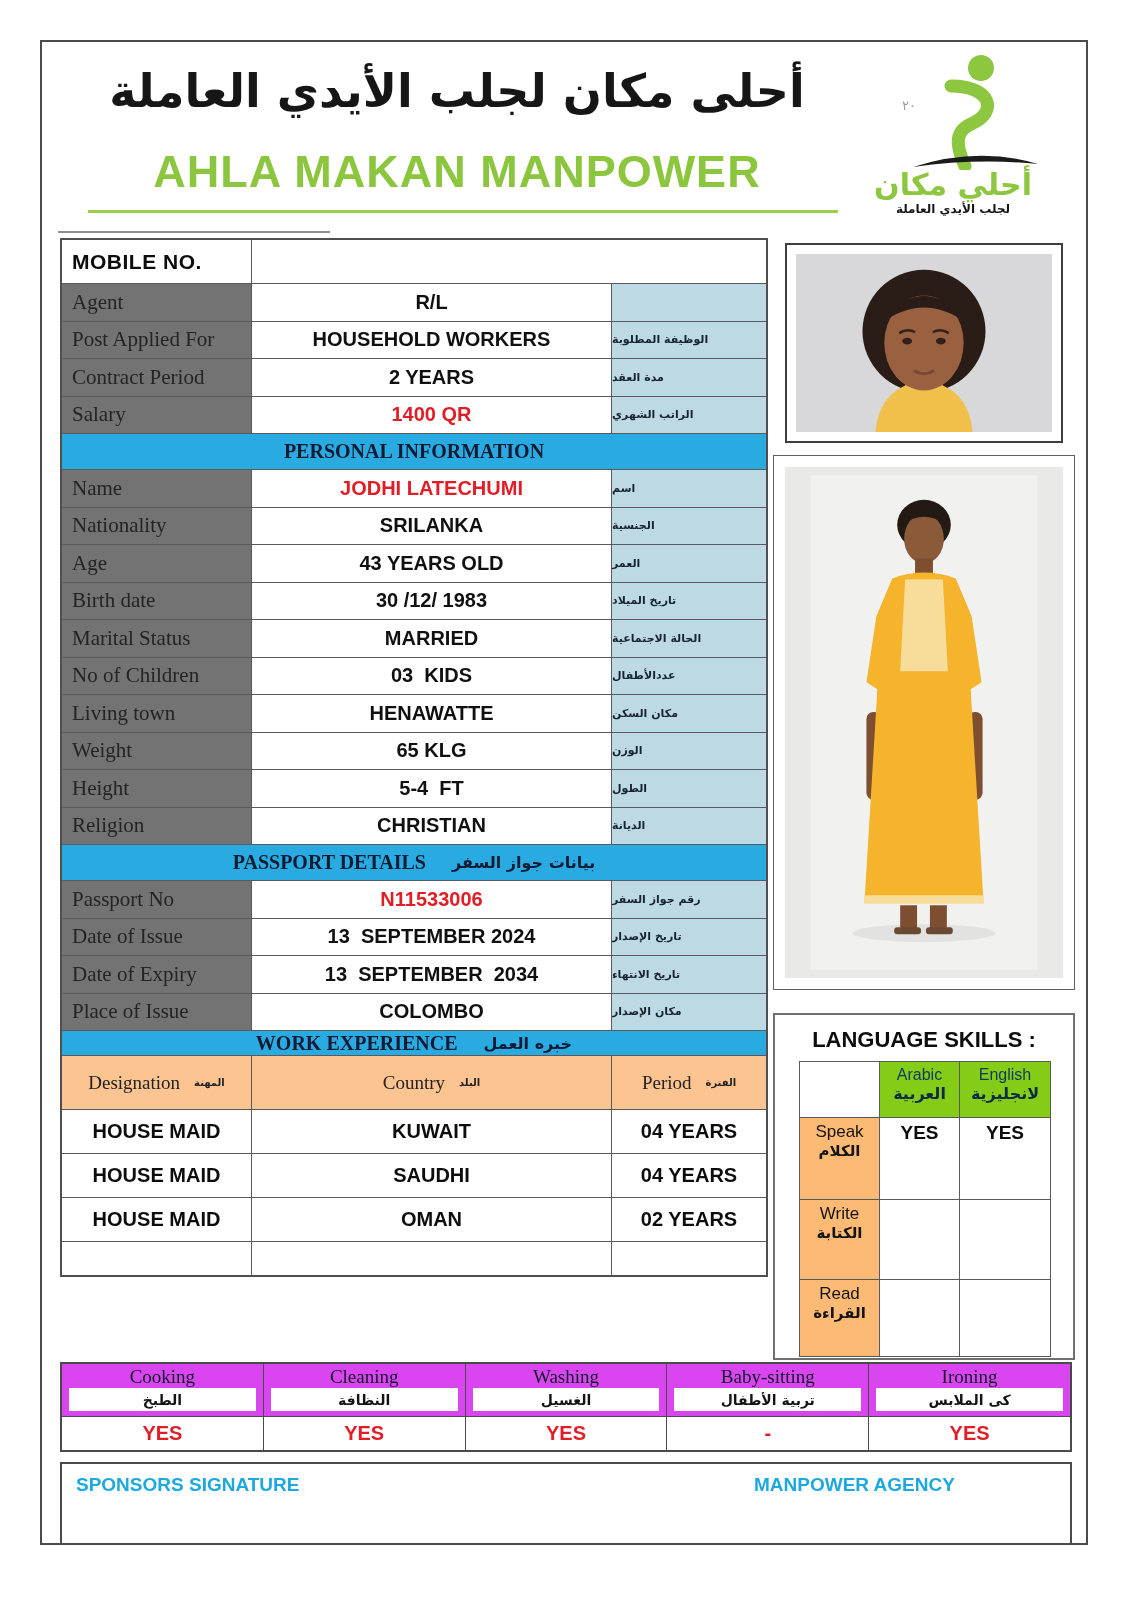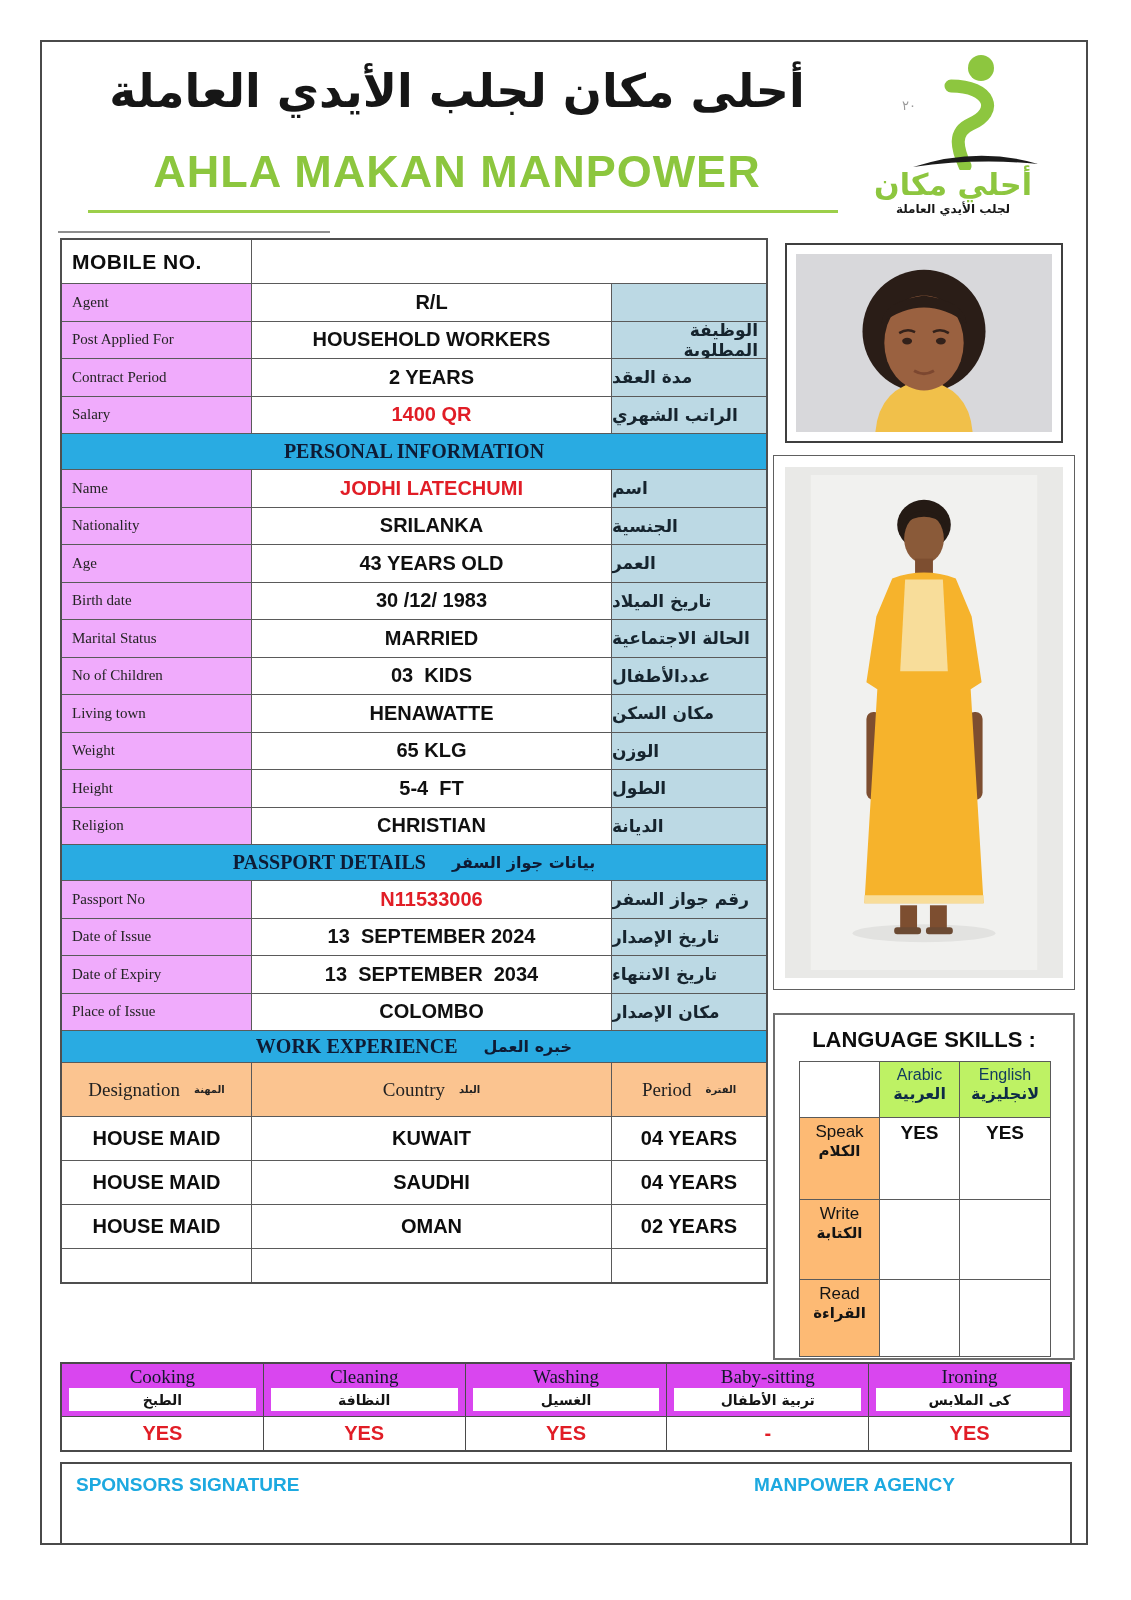--- a/index.html
+++ b/index.html
@@ -28,25 +28,25 @@
   
   .main-table{ left:60px; top:238px; width:708px; border:2px solid #4f4f4f; background:#fff; }
   .trow{ display:flex; width:100%; }
   .cell{ display:flex; align-items:center; border-right:1px solid #5a5a5a; border-bottom:1px solid #5a5a5a;
          height:100%; overflow:hidden; }
   .trow > .cell:last-child{ border-right:none; }
   .trow:last-child > .cell{ border-bottom:none; }
   .w1{ width:190px; } .w2{ width:360px; } .w3{ width:158px; flex:1; }
   .mobile-label{ background:#ffffff; font-weight:bold; font-size:21px; color:#0d0d0d; padding-left:10px; letter-spacing:0.5px; }
   .mobile-value{ flex:1; background:#ffffff; }
-  .lbl{ background:#f0abfc; font-family:"Liberation Serif", serif; font-size:15px; color:#242424; padding-left:10px; }
+  .lbl{ background:#737373; font-family:"Liberation Serif", serif; font-size:21px; color:#242424; padding-left:10px; }
   .val{ background:#ffffff; justify-content:center; font-weight:bold; font-size:20px; color:#101010; white-space:pre; }
   .val.red{ color:#e11d26; }
   .ar{ background:#bcd9e4; justify-content:flex-end; padding-right:8px; direction:rtl;
-       font-family:"DejaVu Sans", sans-serif; font-weight:bold; font-size:17px; color:#16242e; }
+       font-family:"DejaVu Sans", sans-serif; font-weight:bold; font-size:11px; color:#16242e; }
   .sec{ width:100%; background:#29abe2; justify-content:center; gap:26px;
         font-family:"Liberation Serif", serif; font-weight:bold; font-size:20px; color:#0e1b34; }
   .sec .sec-ar{ font-family:"DejaVu Sans", sans-serif; font-size:16px; direction:rtl; }
   .weh{ background:#fbc490; justify-content:center; gap:14px;
         font-family:"Liberation Serif", serif; font-size:19px; color:#222; }
   .weh .weh-ar{ font-family:"DejaVu Sans", sans-serif; font-weight:bold; font-size:10px; direction:rtl; }
   .wed{ background:#fff; justify-content:center; font-weight:bold; font-size:20px; color:#0d0d0d; }
 
   
   .photo1{ left:785px; top:243px; width:278px; height:200px; border:2px solid #3f3f3f; background:#fff; padding:9px; }
@@ -56,21 +56,21 @@
   
   .lang-box{ left:773px; top:1013px; width:302px; height:347px; border:2px solid #6f6f6f; background:#fff; }
   .lang-title{ margin-top:12px; text-align:center; font-weight:bold; font-size:22px; color:#0d0d0d; }
   .lang-table{ position:absolute; left:24px; top:46px; width:252px; border:1px solid #5a5a5a; }
   .lrow{ display:flex; }
   .lcell{ border-right:1px solid #5a5a5a; border-bottom:1px solid #5a5a5a; display:flex; flex-direction:column;
           align-items:center; padding-top:4px; }
   .lrow > .lcell:last-child{ border-right:none; }
   .lrow:last-child > .lcell{ border-bottom:none; }
   .lc0{ width:80px; } .lc1{ width:80px; } .lc2{ width:92px; flex:1; }
-  .lhead{ background:#bef264; }
+  .lhead{ background:#84cc16; }
   .lhead .en{ font-size:16px; color:#113a5e; }
   .lhead .arr{ font-family:"DejaVu Sans",sans-serif; font-weight:bold; font-size:16px; color:#0e2a46; direction:rtl; }
   .llabel{ background:#fdba74; }
   .llabel .en{ font-size:17px; color:#141414; }
   .llabel .arr{ font-family:"DejaVu Sans",sans-serif; font-weight:bold; font-size:15px; color:#141414; direction:rtl; }
   .lval{ background:#fff; font-weight:bold; font-size:19px; color:#0d0d0d; }
 
   
   .skills-table{ left:60px; top:1362px; width:1012px; border:2px solid #4a4a4a; display:flex; background:#fff; }
   .skill-col{ flex:1; border-right:1px solid #4a4a4a; display:flex; flex-direction:column; }
@@ -210,21 +210,21 @@
       <div class="trow" style="height: 37.5px;">
         <div class="cell w1 lbl">Date of Expiry</div>
         <div class="cell w2 val">13  SEPTEMBER  2034</div>
         <div class="cell w3 ar">تاريخ الانتهاء</div>
       </div>
       <div class="trow" style="height: 37.5px;">
         <div class="cell w1 lbl">Place of Issue</div>
         <div class="cell w2 val">COLOMBO</div>
         <div class="cell w3 ar">مكان الإصدار</div>
       </div>
-      <div class="trow" style="height: 32px;">
+      <div class="trow" style="height: 25px;">
         <div class="cell sec">
           <span>WORK EXPERIENCE</span>
           <span class="sec-ar">خبره العمل</span>
         </div>
       </div>
       <div class="trow" style="height: 54px;">
         <div class="cell weh w1">
           <span>Designation</span>
           <span class="weh-ar">المهنة</span>
         </div>

